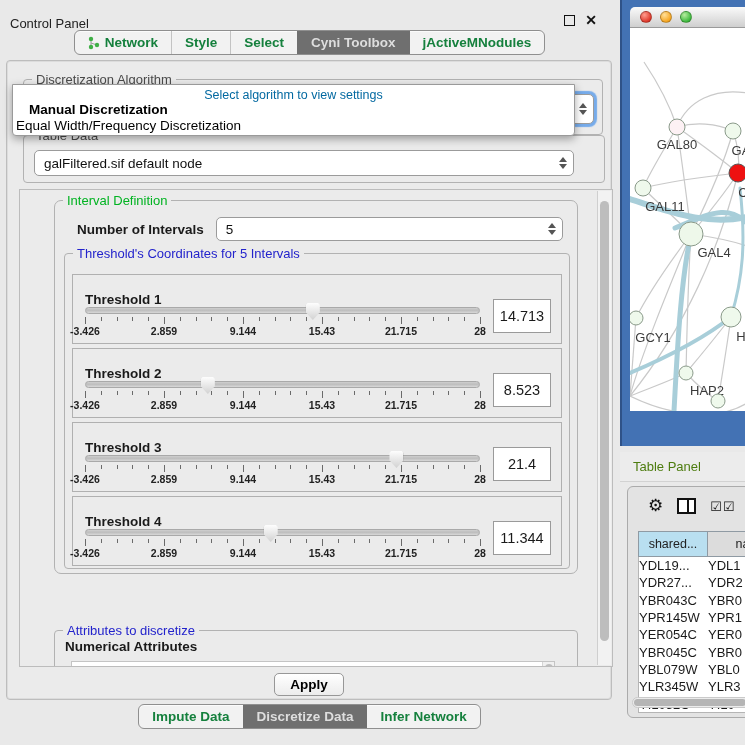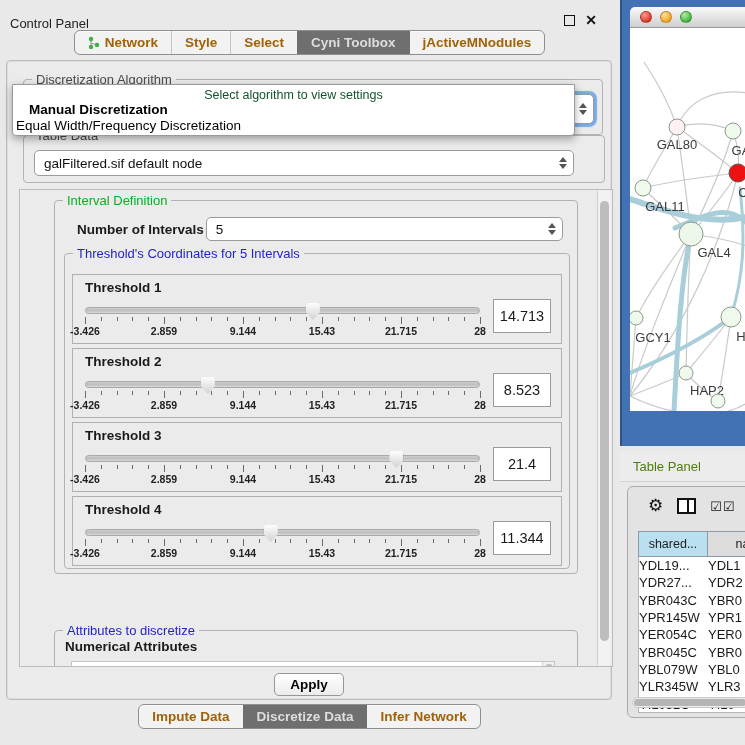--- a/index.html
+++ b/index.html
@@ -12,21 +12,21 @@
     background:#e9e9e9; display:flex; align-items:center; }
   .titlebar .t { margin-left:10px; font-size:13px; color:#222; }
   .tb-btns { position:absolute; right:22px; top:5px; display:flex; gap:10px; align-items:center; }
   .float-btn { width:11px; height:11px; border:1.5px solid #111; background:transparent; cursor:default; }
   .close-btn { font-weight:bold; font-size:14px; color:#111; line-height:11px; cursor:default; }
 
   .tabbar { position:absolute; left:0; top:30px; width:619px; display:flex; justify-content:center; }
   .tabgroup { display:inline-flex; border:1px solid #8f8f8f; border-radius:6px; overflow:hidden;
     background:#f2f2f2; height:25px; box-shadow:0 1px 0 rgba(255,255,255,.7) inset; }
   .tabgroup .tab { display:flex; align-items:center; gap:5px; padding:0 13px; font-size:13.5px;
-    font-weight:600; color:#a16207; border-left:1px solid #c3c3c3; cursor:default; white-space:nowrap; }
+    font-weight:600; color:#15803d; border-left:1px solid #c3c3c3; cursor:default; white-space:nowrap; }
   .tabgroup .tab:first-child { border-left:none; }
   .tabgroup .tab.sel { background:#6f6f6f; color:#dedede; border-left-color:#6f6f6f; }
   .tabgroup .tab.sel + .tab { border-left-color:#6f6f6f; }
 
   .main-panel { position:absolute; left:6px; top:60px; width:606px; height:640px;
     border:1px solid #bdbdbd; border-radius:4px; background:#ebebeb;
     box-shadow:0 0 0 1px #dcdcdc inset; }
 
   .group { position:absolute; border:1px solid #b2b2b2; border-radius:4px; }
   .group > .gtitle { position:absolute; top:-8px; left:8px; background:#ebebeb; padding:0 4px;
@@ -46,44 +46,44 @@
   .focusring { box-shadow:0 0 1px 3px rgba(98,160,234,.85); }
 
   
   #algo-group { left:16px; top:18px; width:580px; height:56px; }
   #algo-combo { position:absolute; left:10px; top:14px; width:560px; height:30px; }
 
   
   .popup { position:absolute; left:12px; top:84px; width:563px; height:52px; background:#fff;
     border:1px solid #9a9a9a; border-radius:0 0 4px 4px; box-shadow:0 3px 9px rgba(0,0,0,.35);
     z-index:40; overflow:hidden; }
-  .popup .hint { text-align:center; color:#14532d; font-size:12.5px; padding-top:3px; height:17px; }
+  .popup .hint { text-align:center; color:#0369a1; font-size:12.5px; padding-top:3px; height:17px; }
   .popup .opt { font-size:13.5px; padding:0 3px; height:16px; line-height:16px; color:#000;
     cursor:default; white-space:nowrap; }
   .popup .opt.hl { font-weight:bold;padding-left:16px; }
 
   #tabledata-group { left:16px; top:74px; width:582px; height:48px; }
   #tabledata-combo { position:absolute; left:10px; top:14px; width:540px; height:26px; }
 
   .scrollarea { position:absolute; left:12px; top:128px; width:594px; height:478px;
     border:1px solid #bcbcbc; background:#ebebeb; overflow:hidden; }
   .vscroll { position:absolute; right:1px; top:1px; width:14px; height:474px; background:#f2f2f2;
     border-left:1px solid #cfcfcf; }
   .vscroll .thumb { position:absolute; left:2px; top:10px; width:9px; height:440px;
     background:#bdbdbd; border-radius:5px; }
 
-  #interval-group { left:34px; top:10px; width:524px; height:374px; }
+  #interval-group { left:34px; top:10px; width:524px; height:374px;border-radius:7px; }
   .numrow { position:absolute; left:22px; top:16px; right:14px; display:flex; align-items:center; }
-  .numrow .lbl { font-weight:bold; font-size:13.5px; margin-right:2px; }
+  .numrow .lbl { font-weight:bold; font-size:13.5px; margin-right:12px; }
   #intervals-combo { flex:1; height:24px; }
 
   #thresh-group { position:absolute; left:9px; top:52px; width:506px; height:316px; }
   .tpanel { position:absolute; left:7px; width:490px; height:70px; border:1px solid #b0b0b0;
     background:#ebebeb; }
-  .tpanel .ptitle { position:absolute; left:12px; top:5px; font-weight:bold; font-size:13.5px; }
+  .tpanel .ptitle { position:absolute; left:12px; top:17px; font-weight:bold; font-size:13.5px; }
   .tpanel .body { position:absolute; left:12px; right:10px; top:24px; display:flex; }
   .sliderzone { flex:1; margin-right:13px; position:relative; }
   .track { position:relative; margin-top:8px; height:7px; border:1px solid #a9a9a9; border-radius:4px;
     background:linear-gradient(#cfcfcf,#bdbdbd 45%,#d8d8d8); }
   .handle { position:absolute; top:-5px; width:14px; height:17px;
     background:linear-gradient(#fdfdfd,#d2d2d2);
     clip-path:polygon(12% 0,88% 0,100% 12%,100% 55%,50% 100%,0 55%,0 12%);
     filter:drop-shadow(0 0 1px #777); cursor:default; }
   .ticks { position:relative; height:8px; margin-top:3px; }
   .tick { position:absolute; top:0; width:1px; height:4px; background:#6a6a6a; }

